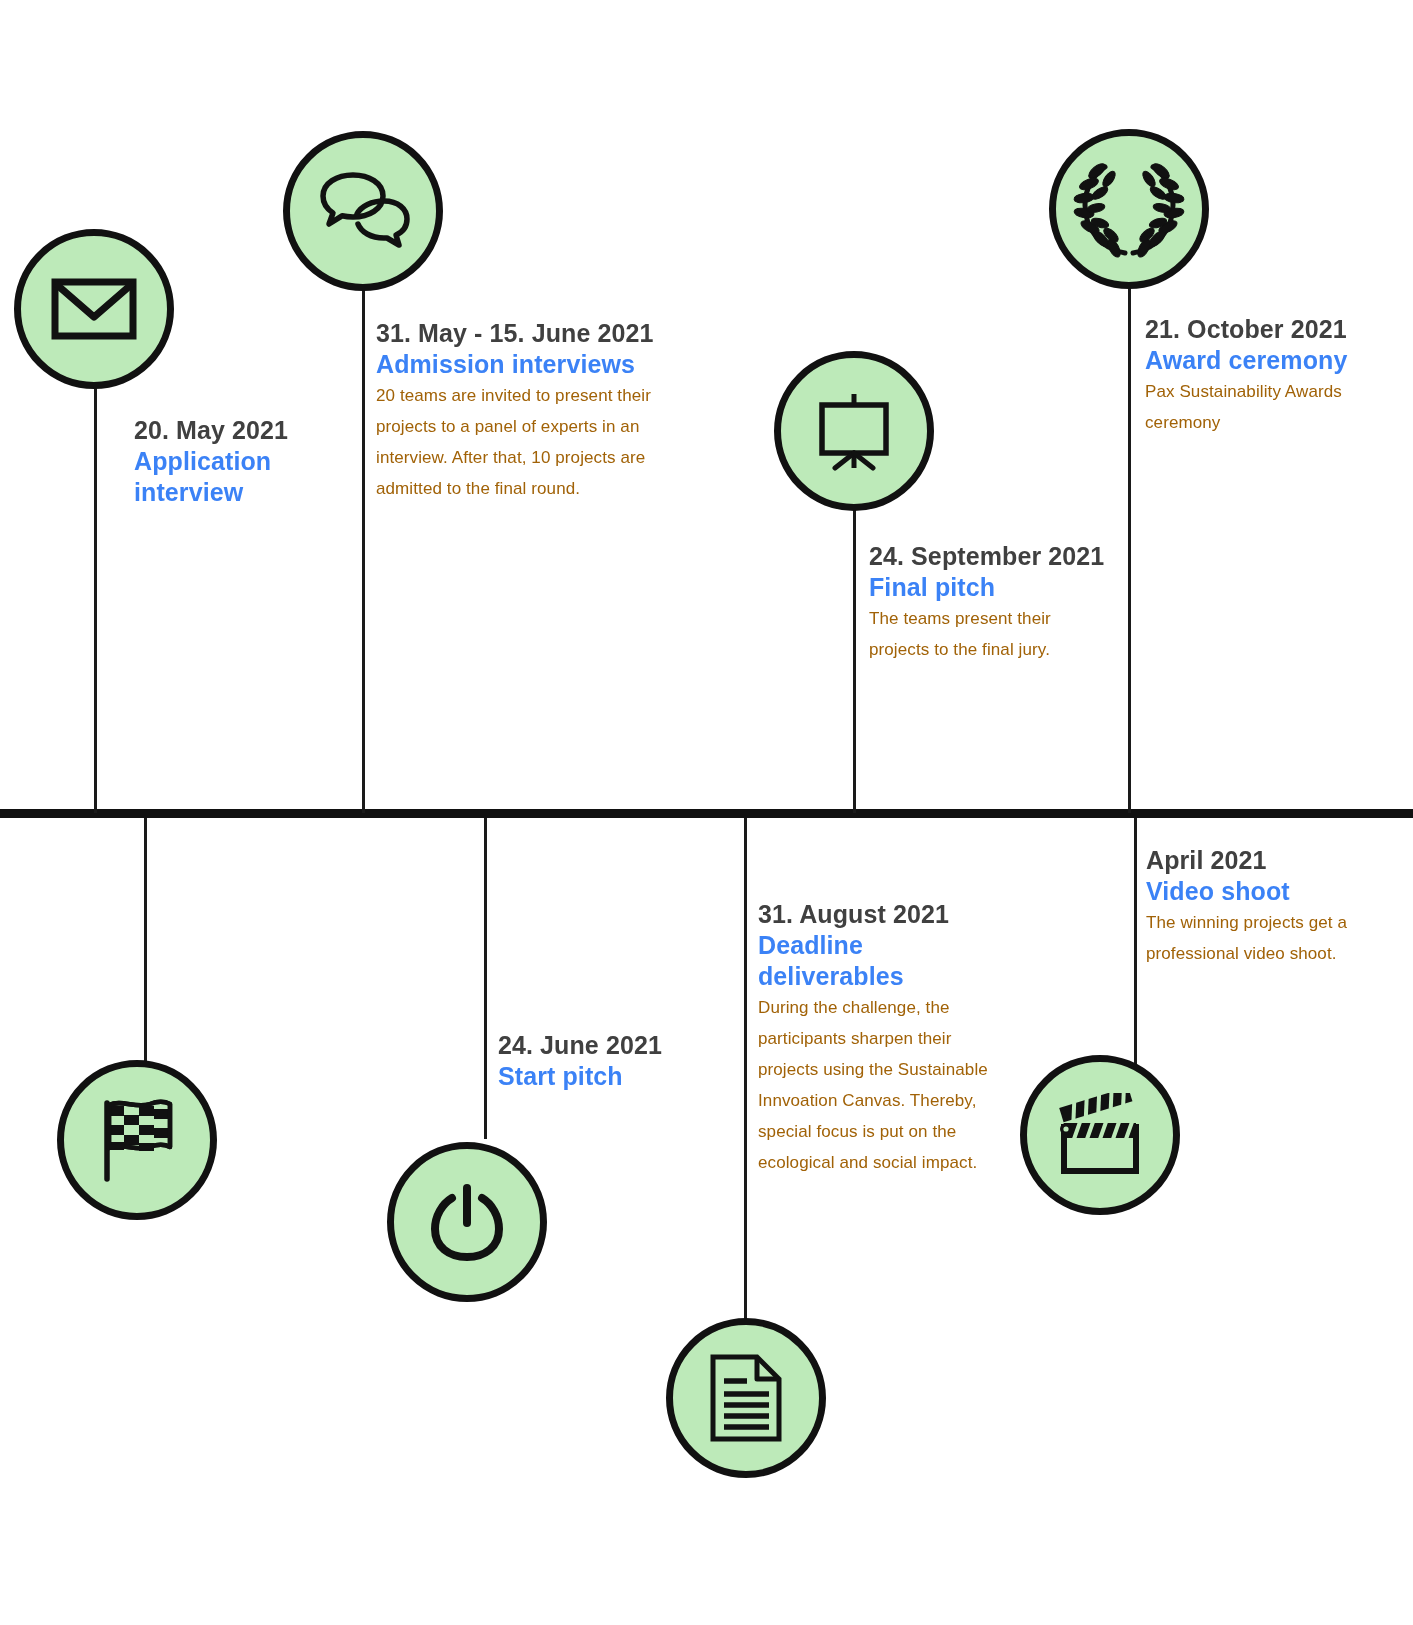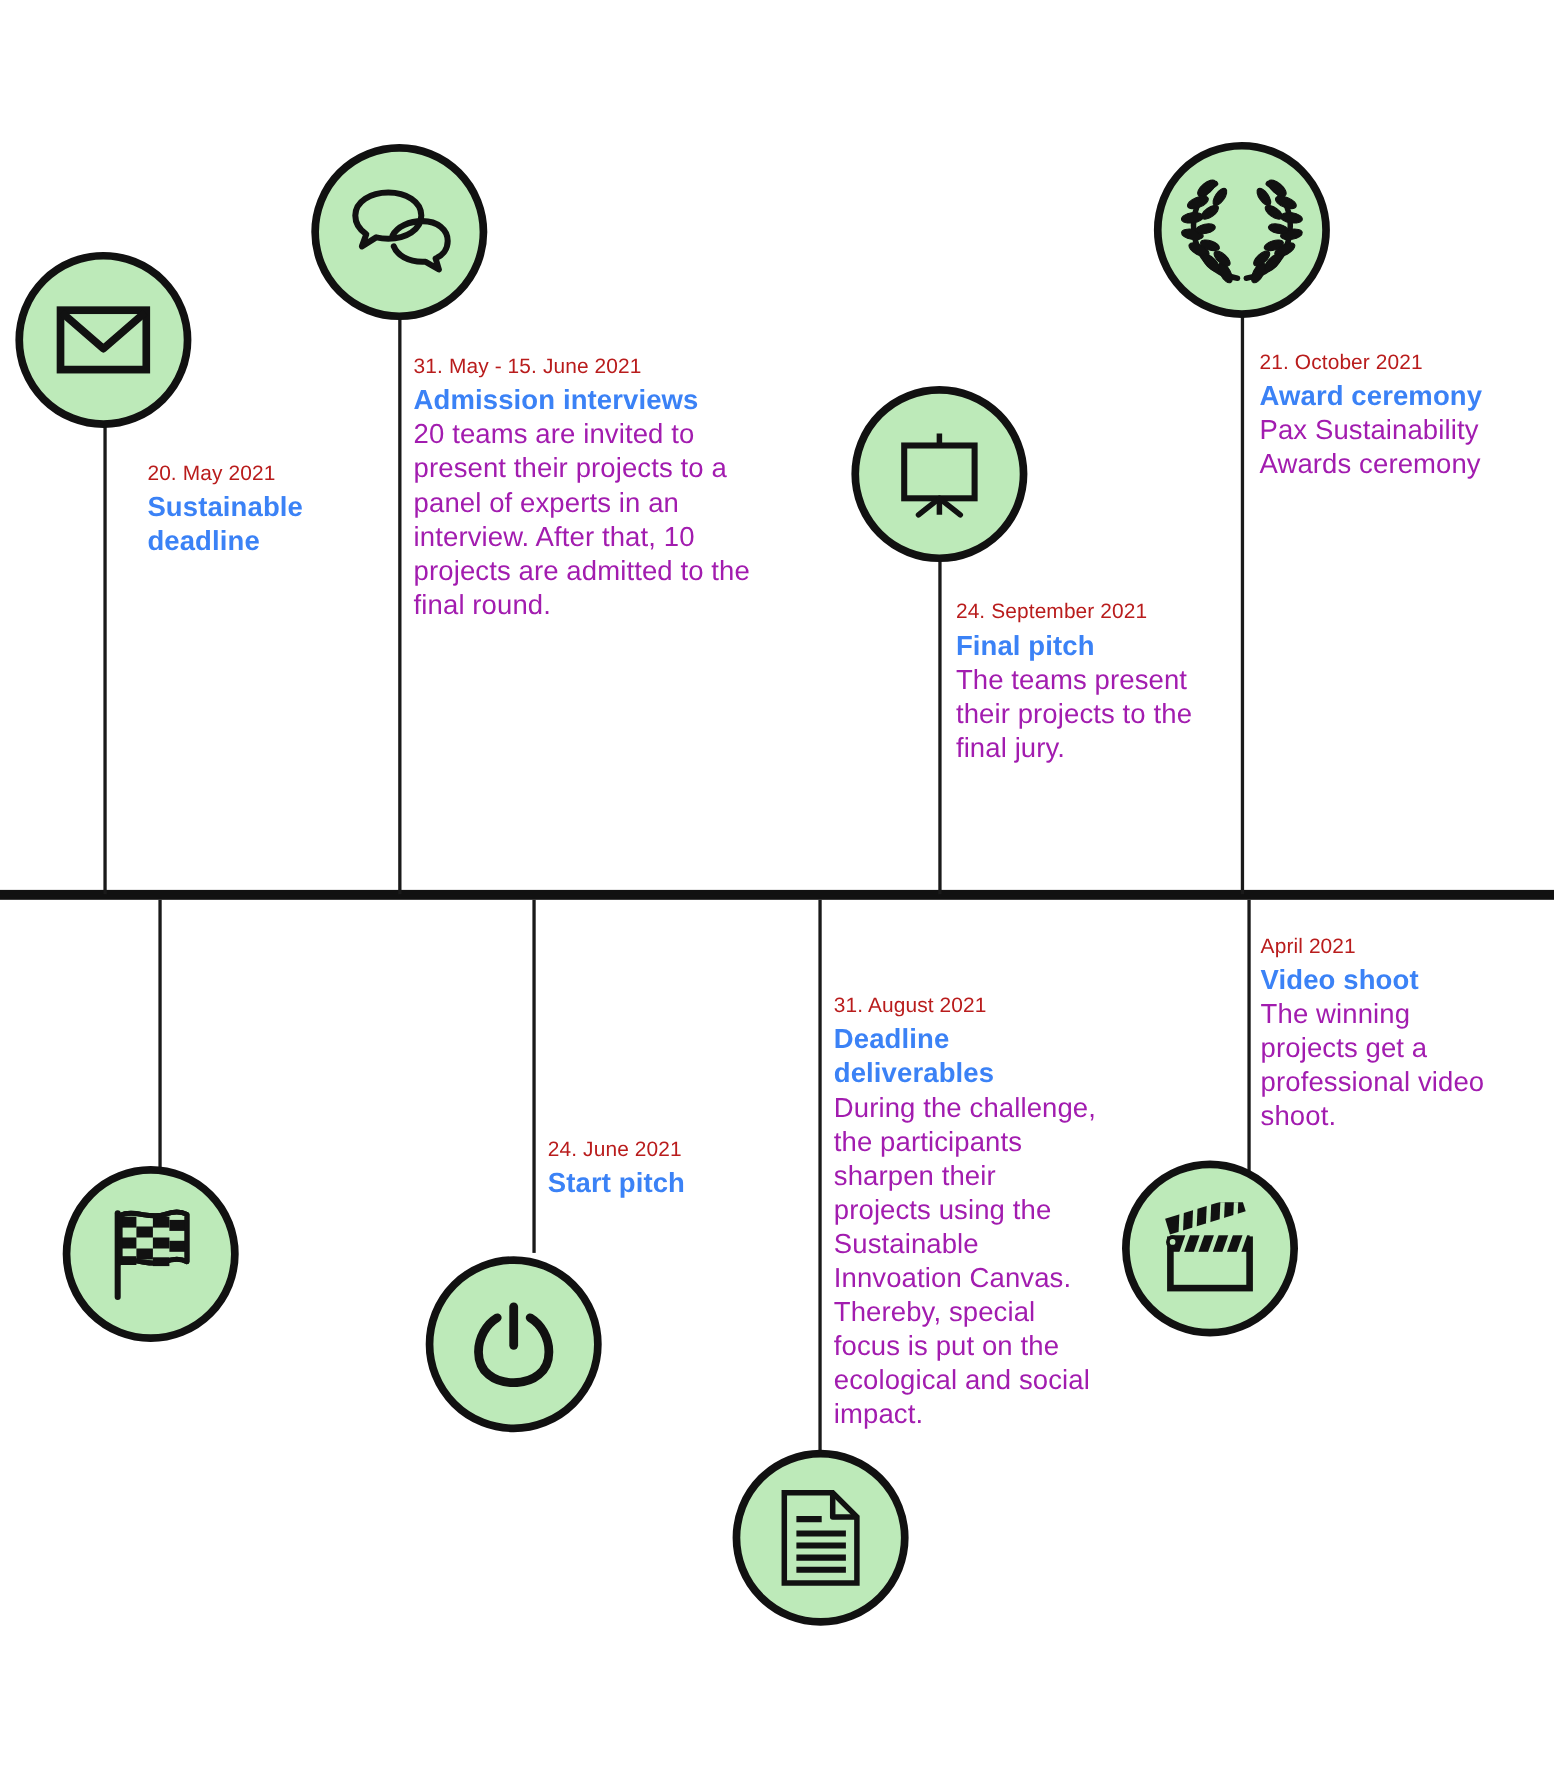--- a/index.html
+++ b/index.html
@@ -45,38 +45,38 @@
     justify-content:center;
   }
   .node svg{display:block;}
 
   
   .entry{
     position:absolute;
     box-sizing:border-box;
   }
   .e-date{
-    font-size:19px;
+    font-size:25px;
     line-height:31px;
-    font-weight:400;
-    color:#b91c1c;
+    font-weight:700;
+    color:#404040;
     letter-spacing:0.1px;
   }
   .e-title{
     font-size:25px;
     line-height:31px;
     font-weight:700;
     color:#3b82f6;
     letter-spacing:0.1px;
   }
   .e-desc{
-    font-size:25px;
+    font-size:17px;
     line-height:31px;
     font-weight:400;
-    color:#a21caf;
+    color:#a16207;
     letter-spacing:0.1px;
   }
 </style>
 </head>
 <body>
 
 <div id="stage">
 
   <div class="axis"></div>
 
@@ -86,21 +86,21 @@
     <span>
       <svg width="86" height="62" viewBox="0 0 86 62">
         <rect x="4" y="4" width="78" height="54" fill="none" stroke="#111" stroke-width="7"></rect>
         <polyline points="5,6 43,39 81,6" fill="none" stroke="#111" stroke-width="7" stroke-linejoin="round"></polyline>
       </svg>
     </span>
   </div>
 
   <div class="entry" style="left:106px; top:415px; width:250px;margin-left:28px;">
     <div class="e-date">20. May 2021</div>
-    <div class="e-title">Sustainable deadline</div>
+    <div class="e-title">Application interview</div>
   </div>
 
   <div class="stem" style="left:362px; top:272px; height:541px;"></div>
 
   <div class="node" style="left:283px; top:131px; width:160px; height:160px;">
     <span>
       <svg width="96" height="82" viewBox="0 0 96 82">
         <path d="M8 26 C8 13 22 5 38 5 C54 5 68 13 68 26 C68 39 54 47 38 47 C34 47 30 46.5 27 45.8 L14 54 L18 43 C12 39 8 33 8 26 Z" fill="none" stroke="#111" stroke-width="5.5" stroke-linejoin="round"></path>
         <path d="M42 44 C46 36 57 31 69 31 C83 31 92 39 92 49 C92 56 88 62 81 65 L84 75 L72 68 C71 68 70 68 69 68 C56 68 46 62 43 54" fill="none" stroke="#111" stroke-width="5.5" stroke-linejoin="round" stroke-linecap="round"></path>
       </svg>

